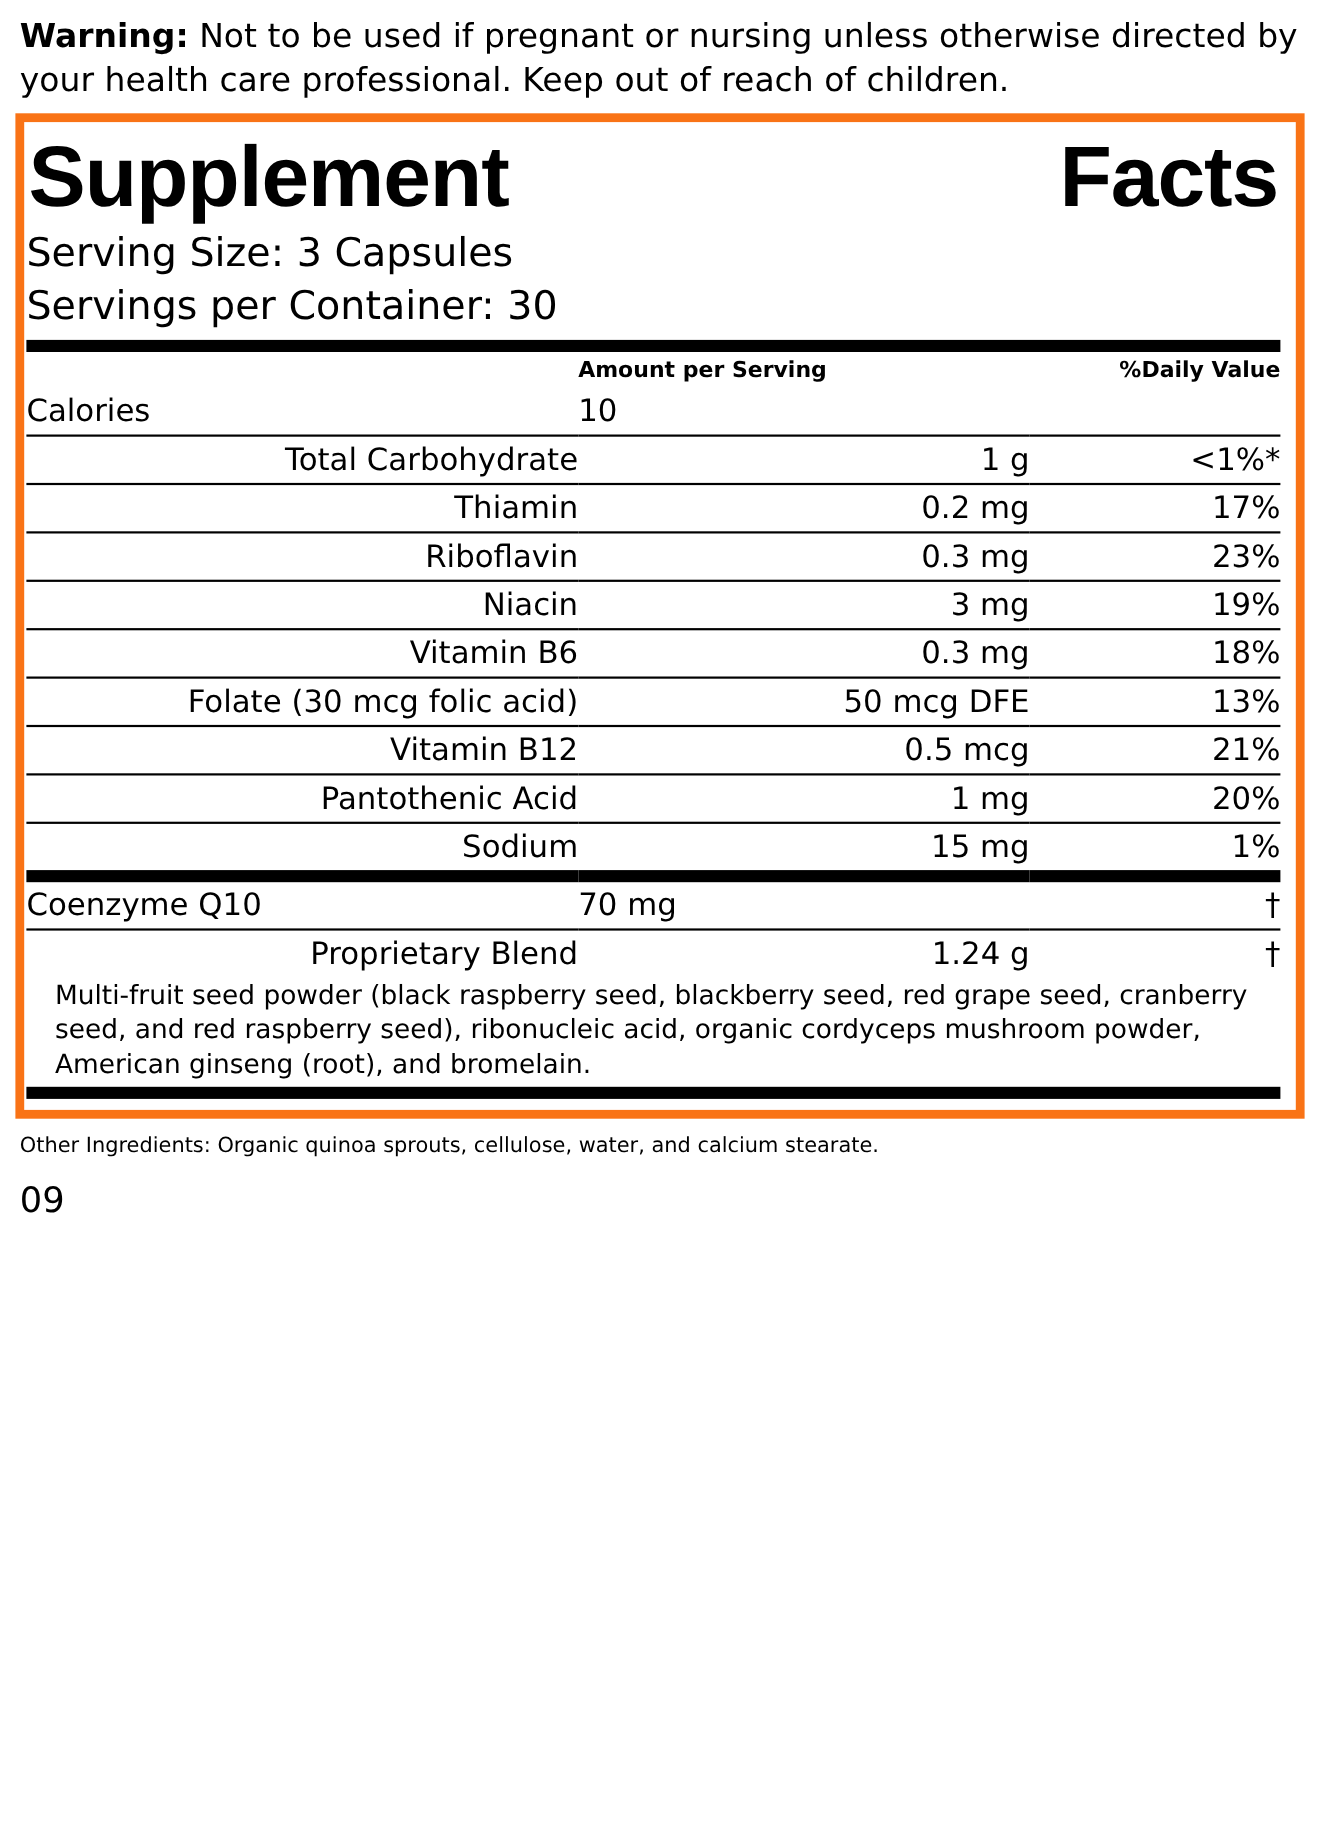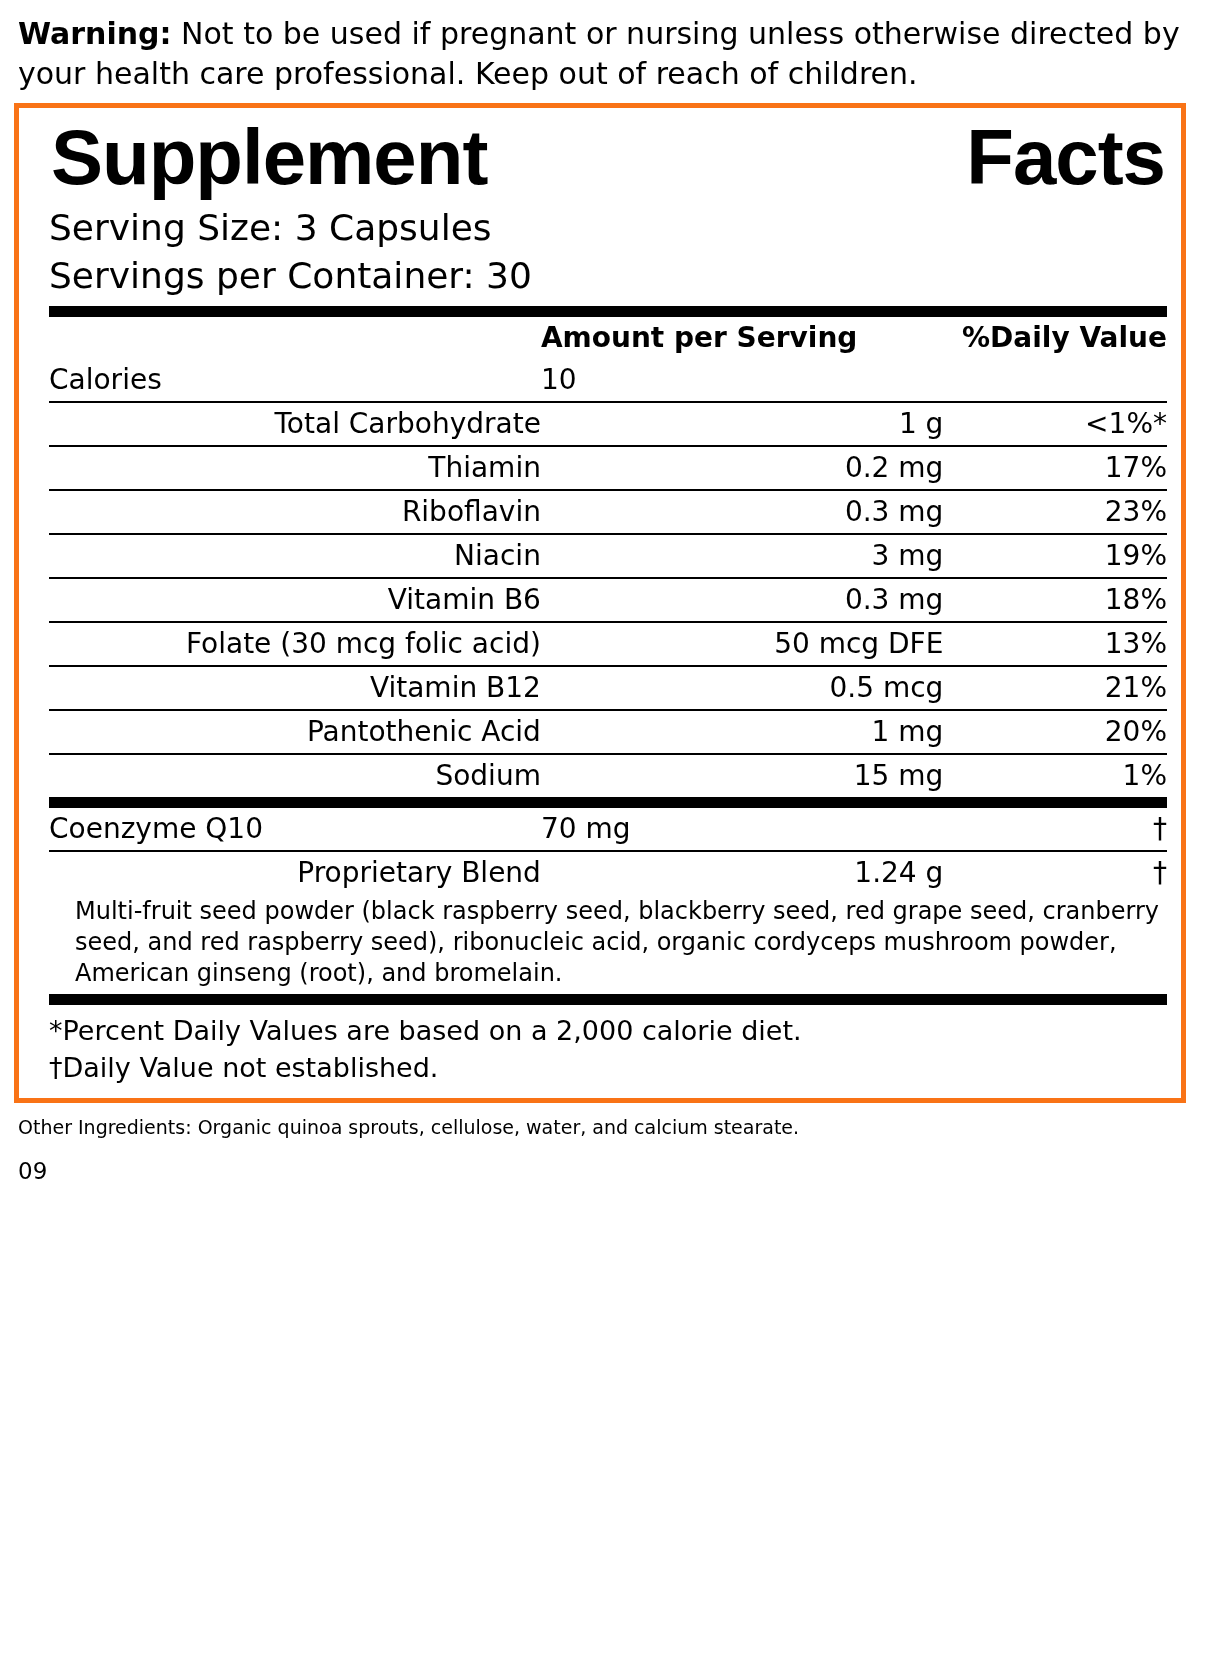--- a/index.html
+++ b/index.html
@@ -25,23 +25,23 @@
   
   .warning {
     font-size: 30px;
     line-height: 1.32;
     padding: 14px 4px 10px 4px;
   }
   .warning b { font-weight: bold; }
 
   
   .panel {
-    border: 5px solid #f97316;
+    border: 8px solid #f97316;
     box-sizing: border-box;
-    padding: 6px 14px 10px 30px;
+    padding: 6px 14px 10px 2px;
   }
 
   .title {
     font-family: "Liberation Sans", sans-serif;
     font-weight: bold;
     font-size: 78px;
     line-height: 1.02;
     letter-spacing: -1px;
     display: flex;
     justify-content: space-between;
@@ -67,21 +67,21 @@
     padding: 4px 0 5px 0;
     vertical-align: baseline;
     text-align: left;
   }
   .col-name   { width: 44%; }
   .col-amount { width: 36%; }
   .col-dv     { width: 20%; text-align: right !important; margin-top: 36px; }
 
   .hdr th {
     font-weight: bold;
-    font-size: 28px;
+    font-size: 20px;
     padding-bottom: 8px;
     padding-top: 6px;
   }
   .hdr .col-amount { text-align: left; }
   .hdr .col-dv { text-align: right; }
 
   tr.line td { border-top: 2px solid #000; text-align: right; }
   tr.first-line td { border-top: none; }
   tr.thickline td { border-top: 11px solid #000; }
 
@@ -97,21 +97,21 @@
     padding: 8px 0 2px 0;
   }
 
   .other {
     font-size: 19px;
     line-height: 1.32;
     padding: 12px 4px 0 4px;
   }
 
   .code {
-    font-size: 23px;
+    font-size: 32px;
     padding: 18px 4px 0 4px;
   }
 </style>
 </head>
 <body>
 
 <div class="page">
 
   <div class="warning">
     <b>Warning:</b><span> Not to be used if pregnant or nursing unless otherwise directed by your health care professional. Keep out of reach of children.</span>
@@ -202,24 +202,20 @@
             <td class="col-amount">1.24 g</td>
             <td class="col-dv">†</td>
           </tr>
         </tbody>
     </table>
 
     <div class="blend-desc">Multi-fruit seed powder (black raspberry seed, blackberry seed, red grape seed, cranberry seed, and red raspberry seed), ribonucleic acid, organic cordyceps mushroom powder, American ginseng (root), and bromelain.</div>
 
     <div class="rule-thick"></div>
 
-    <div class="footnotes">
-      <div>*Percent Daily Values are based on a 2,000 calorie diet.</div>
-      <div>†Daily Value not established.</div>
-    </div>
 
   </div>
 
   <div class="other">Other Ingredients: Organic quinoa sprouts, cellulose, water, and calcium stearate.</div>
 
   <div class="code">09</div>
 
 </div>
 
 </body></html>

